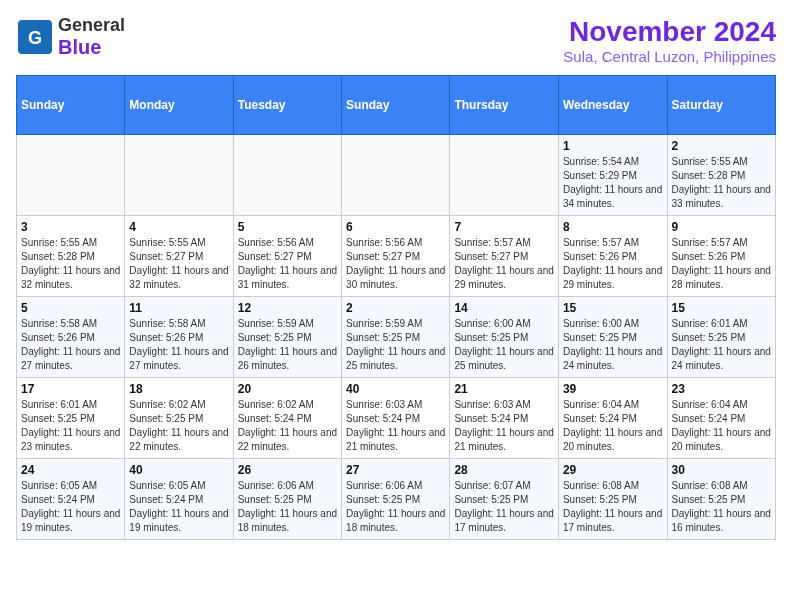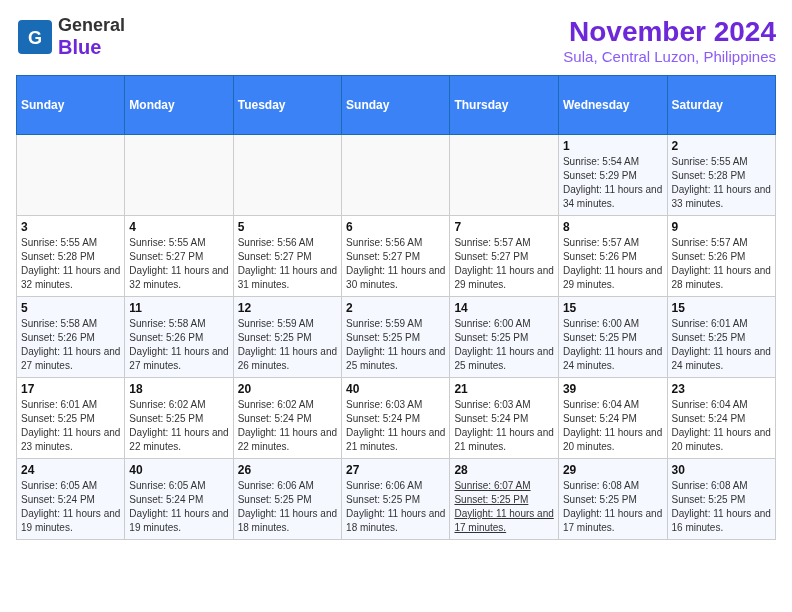--- a/index.html
+++ b/index.html
@@ -281,21 +281,21 @@
 Daylight: 11 hours and 18 minutes.</div>
         </td>
         <td>
           <div class="day-num">27</div>
           <div class="day-info" style="white-space: pre-line;">Sunrise: 6:06 AM
 Sunset: 5:25 PM
 Daylight: 11 hours and 18 minutes.</div>
         </td>
         <td>
           <div class="day-num">28</div>
-          <div class="day-info" style="white-space: pre-line; text-decoration: underline;">Sunrise: 6:07 AM
+          <div class="day-info" style="white-space: pre-line;">Sunrise: 6:07 AM
 Sunset: 5:25 PM
 Daylight: 11 hours and 17 minutes.</div>
         </td>
         <td>
           <div class="day-num">29</div>
           <div class="day-info" style="white-space: pre-line;">Sunrise: 6:08 AM
 Sunset: 5:25 PM
 Daylight: 11 hours and 17 minutes.</div>
         </td>
         <td>

